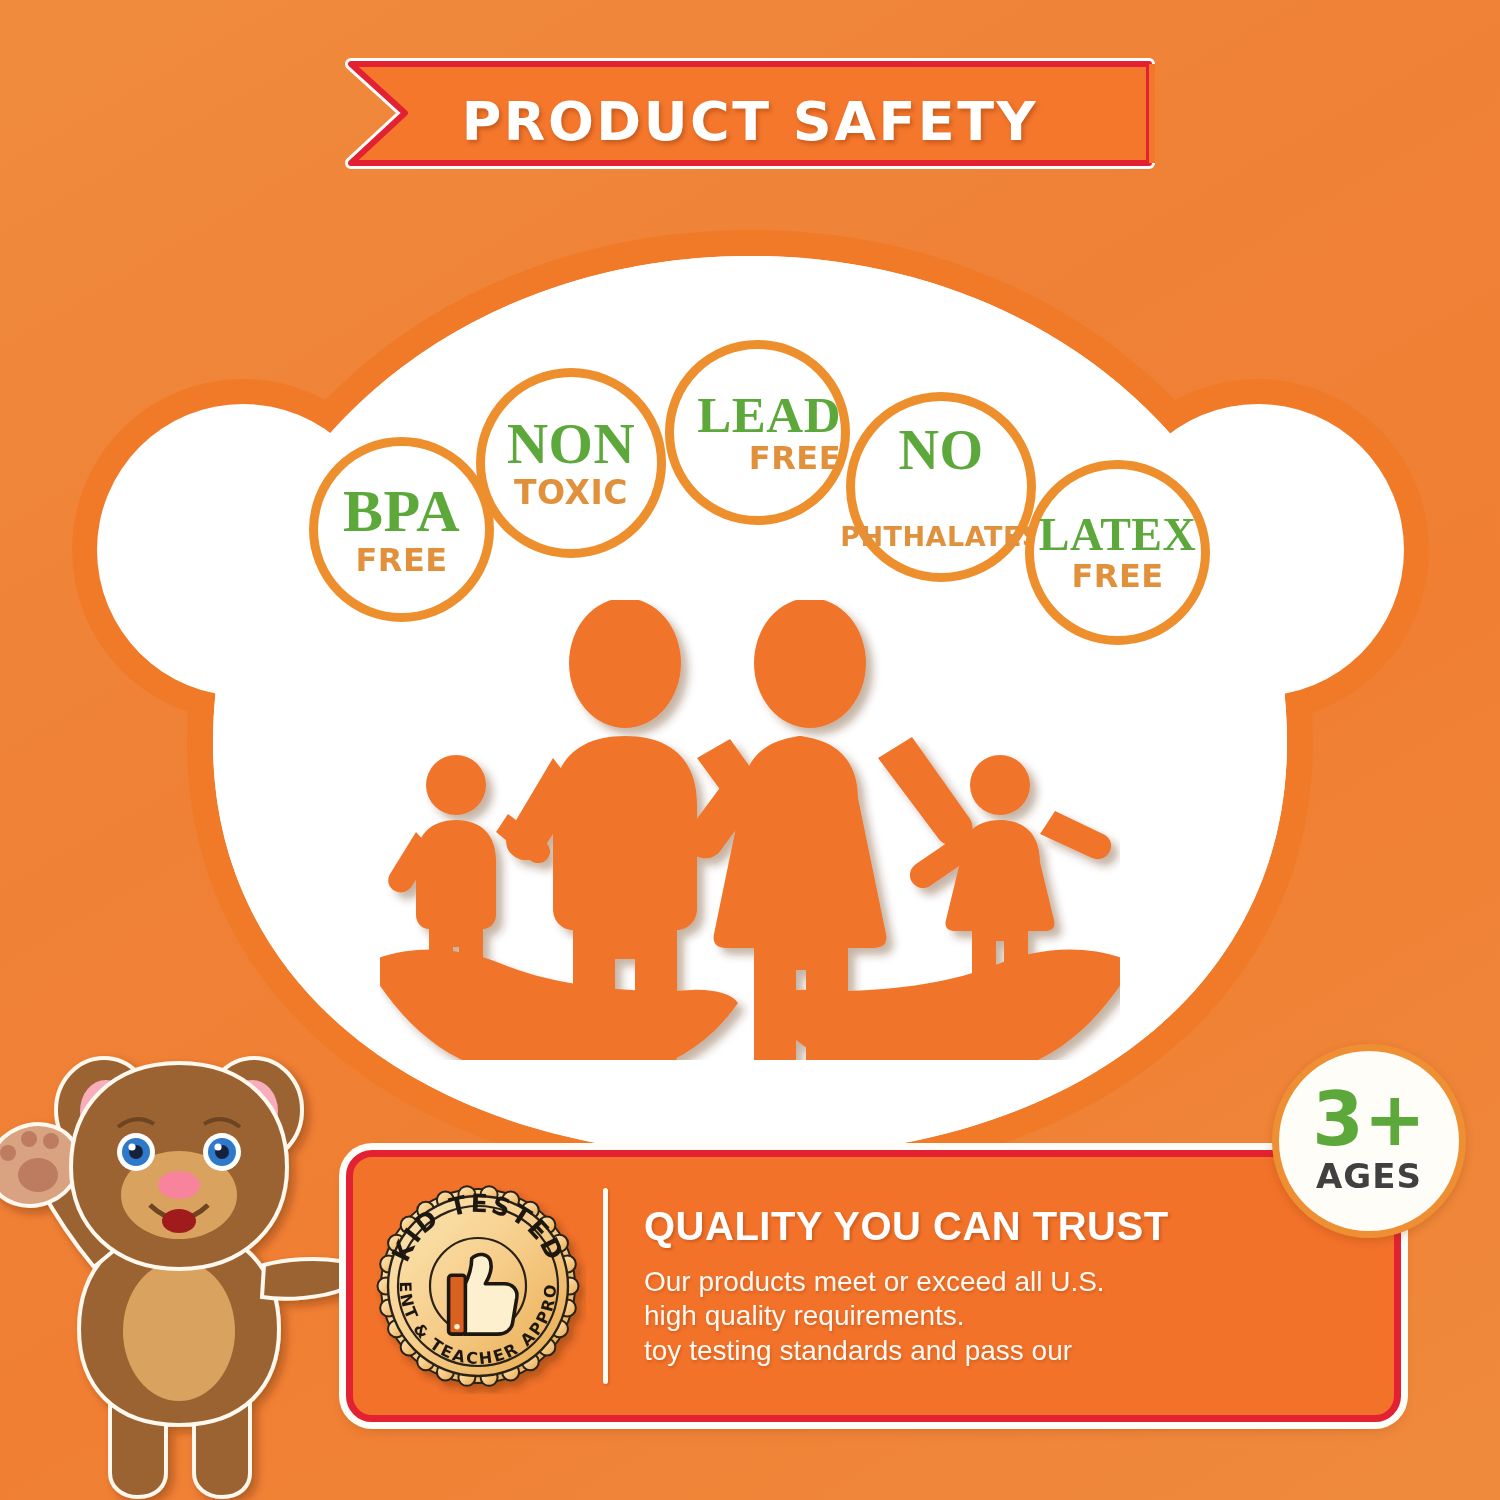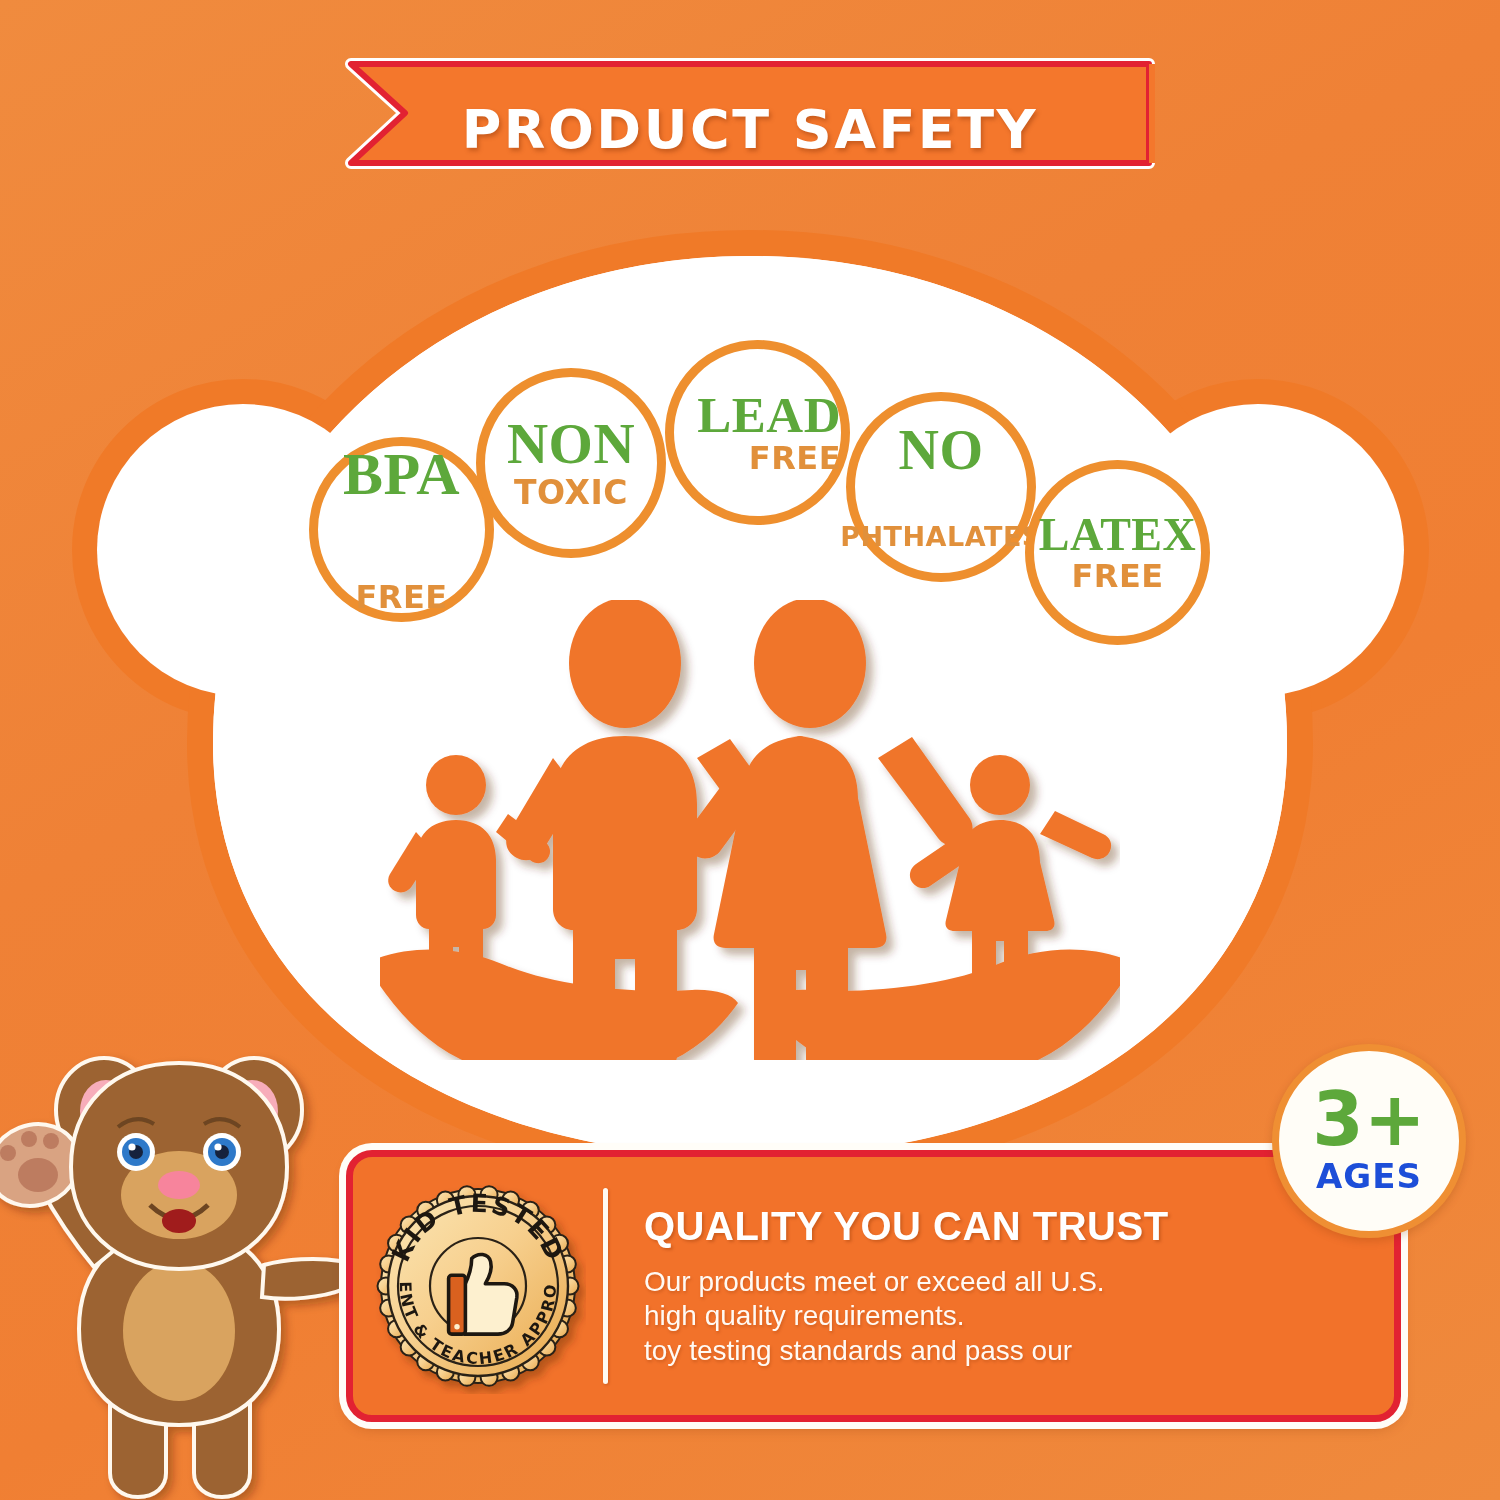--- a/index.html
+++ b/index.html
@@ -15,21 +15,21 @@
   }
 
   
   .bearhead{position:absolute;left:0;top:195px;width:1500px;height:980px;}
 
   
   .ribbon{
     position:absolute;left:345px;top:56px;width:810px;height:115px;
   }
   .ribbon-title{
-    position:absolute;left:0;top:16px;width:810px;height:115px;
+    position:absolute;left:0;top:8px;width:810px;height:115px;
     display:flex;align-items:center;justify-content:center;
     color:#fff;font-size:54px;font-weight:bold;letter-spacing:2.5px;
     text-shadow:2px 3px 4px rgba(120,40,0,.35);
     font-family:"DejaVu Sans", sans-serif;
   }
 
   
   .badge{
     position:absolute;border-radius:50%;background:#fff;
     border:9px solid #ee8f2e;
@@ -38,21 +38,21 @@
   }
   .badge .main{
     color:#5da83b;font-weight:bold;line-height:.95;
     font-family:Liberation Serif, serif;letter-spacing:.5px;
   }
   .badge .sub{
     color:#e1903b;font-weight:bold;line-height:1;
     font-family:"DejaVu Sans", sans-serif;letter-spacing:.5px;
   }
 
-  #b-bpa{left:309px;top:437px;width:185px;height:185px;z-index:5;justify-content:space-between;}
+  #b-bpa{left:309px;top:437px;width:185px;height:185px;z-index:5;}
   #b-bpa .main{font-size:60px;}
   #b-bpa .sub{font-size:32px;margin-top:4px;}
 
   #b-non{left:476px;top:368px;width:190px;height:190px;z-index:6;}
   #b-non .main{font-size:57px;}
   #b-non .sub{font-size:33px;margin-top:4px;}
 
   #b-lead{left:665px;top:340px;width:185px;height:185px;z-index:7;align-items:flex-end;}
   #b-lead .main{font-size:51px;}
   #b-lead .sub{font-size:32px;margin-top:3px;}
@@ -77,21 +77,21 @@
     border-radius:50%;background:#fffdf7;border:7px solid #ef8f33;
     box-sizing:border-box;z-index:30;
     display:flex;flex-direction:column;align-items:center;justify-content:center;
     box-shadow:0 3px 8px rgba(120,50,0,.22);
   }
   .ages .num{
     color:#5da83b;font-size:74px;font-weight:bold;line-height:.9;
     font-family:"DejaVu Sans", sans-serif;
   }
   .ages .lbl{
-    color:#1d4ed8;font-size:34px;font-weight:bold;margin-top:4px;letter-spacing:1px;
+    color:#404040;font-size:34px;font-weight:bold;margin-top:4px;letter-spacing:1px;
     font-family:"DejaVu Sans", sans-serif;
   }
 
   
   .trustbar{
     position:absolute;left:346px;top:1150px;width:1055px;height:272px;
     background:#f2722a;border:7px solid #e22232;border-radius:26px;
     box-sizing:border-box;z-index:20;
     box-shadow:0 0 0 7px #fffdf8, 0 6px 13px rgba(120,40,0,.3);
     display:flex;align-items:center;

